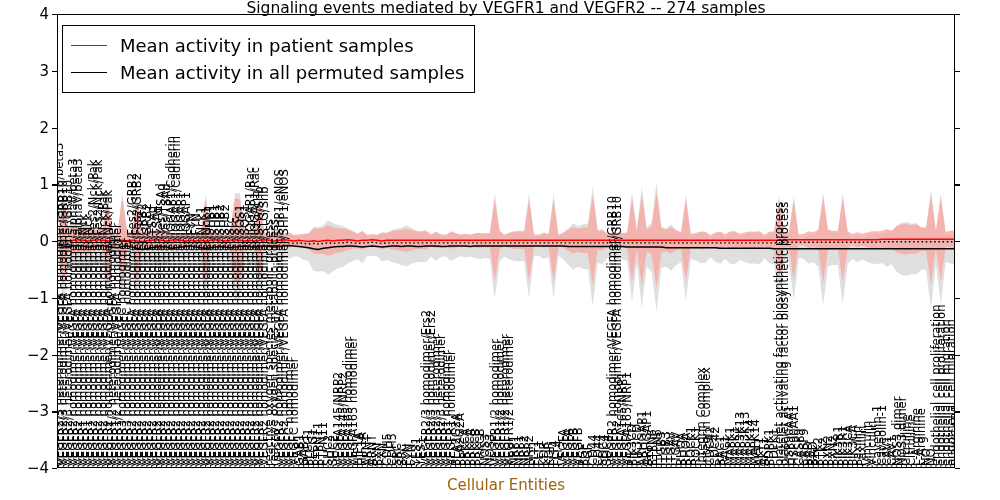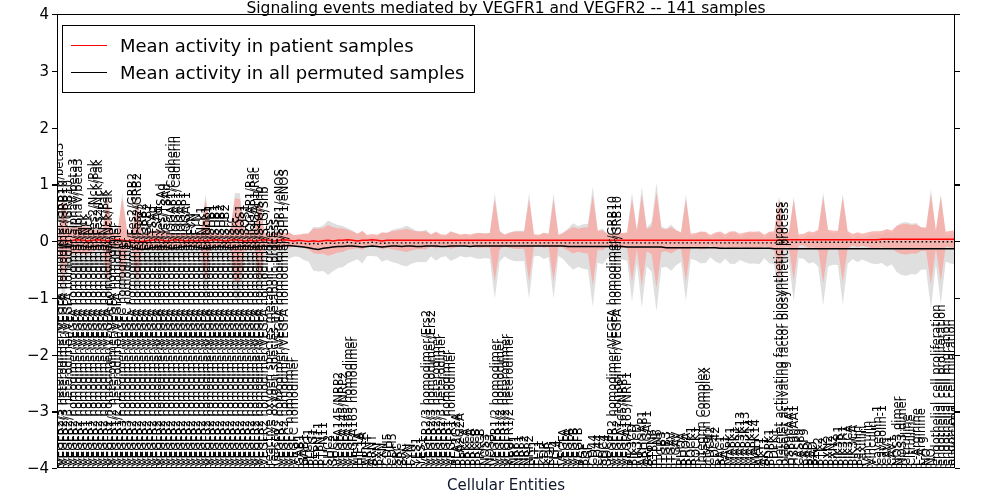--- a/index.html
+++ b/index.html
@@ -18,21 +18,21 @@
     position:absolute;left:57px;top:14px;width:898px;height:454px;
     border:1.3px solid #000;box-sizing:border-box;background:transparent;
     overflow:hidden;
   }
 
   
   .ytick{position:absolute;right:1003px;transform:translateY(-50%);
     font-size:15px;color:#000;white-space:nowrap;}
   #xlabel{
     position:absolute;left:57px;top:476px;width:898px;text-align:center;
-    font-size:15px;color:#0f172a;
+    font-size:15px;color:#a16207;
   }
 
   
   #bands{position:absolute;left:0;top:0;width:898px;height:454px;}
 
   
   #xlabels{position:absolute;left:57px;top:0px;width:898px;height:500px;
            pointer-events:none;}
   .xl{
     position:absolute;
@@ -55,21 +55,21 @@
   .lrow{display:flex;align-items:center;height:27px;}
   .lline{width:36px;height:0;border-top:1.6px solid #000;margin-right:13px;}
   .lline.red{border-top-color:#ff0000;}
   .ltext{font-size:18px;color:#000;white-space:nowrap;}
 </style>
 </head>
 <body>
 
 <div id="fig">
 
-  <div id="title">Signaling events mediated by VEGFR1 and VEGFR2 -- 141 samples</div>
+  <div id="title">Signaling events mediated by VEGFR1 and VEGFR2 -- 274 samples</div>
 
   <div id="xlabel">Cellular Entities</div>
 
   <div id="yticks-host">
       <div class="ytick" style="top: 14px; right: 951px;">4</div>
       <div style="position: absolute; height: 1.3px; background: rgb(0, 0, 0); left: 52px; width: 5px; top: 14px;"></div>
       <div style="position: absolute; height: 1.3px; background: rgb(0, 0, 0); left: 955px; width: 5px; top: 14px;"></div>
       <div class="ytick" style="top: 70.75px; right: 951px;">3</div>
       <div style="position: absolute; height: 1.3px; background: rgb(0, 0, 0); left: 52px; width: 5px; top: 70.75px;"></div>
       <div style="position: absolute; height: 1.3px; background: rgb(0, 0, 0); left: 955px; width: 5px; top: 70.75px;"></div>

